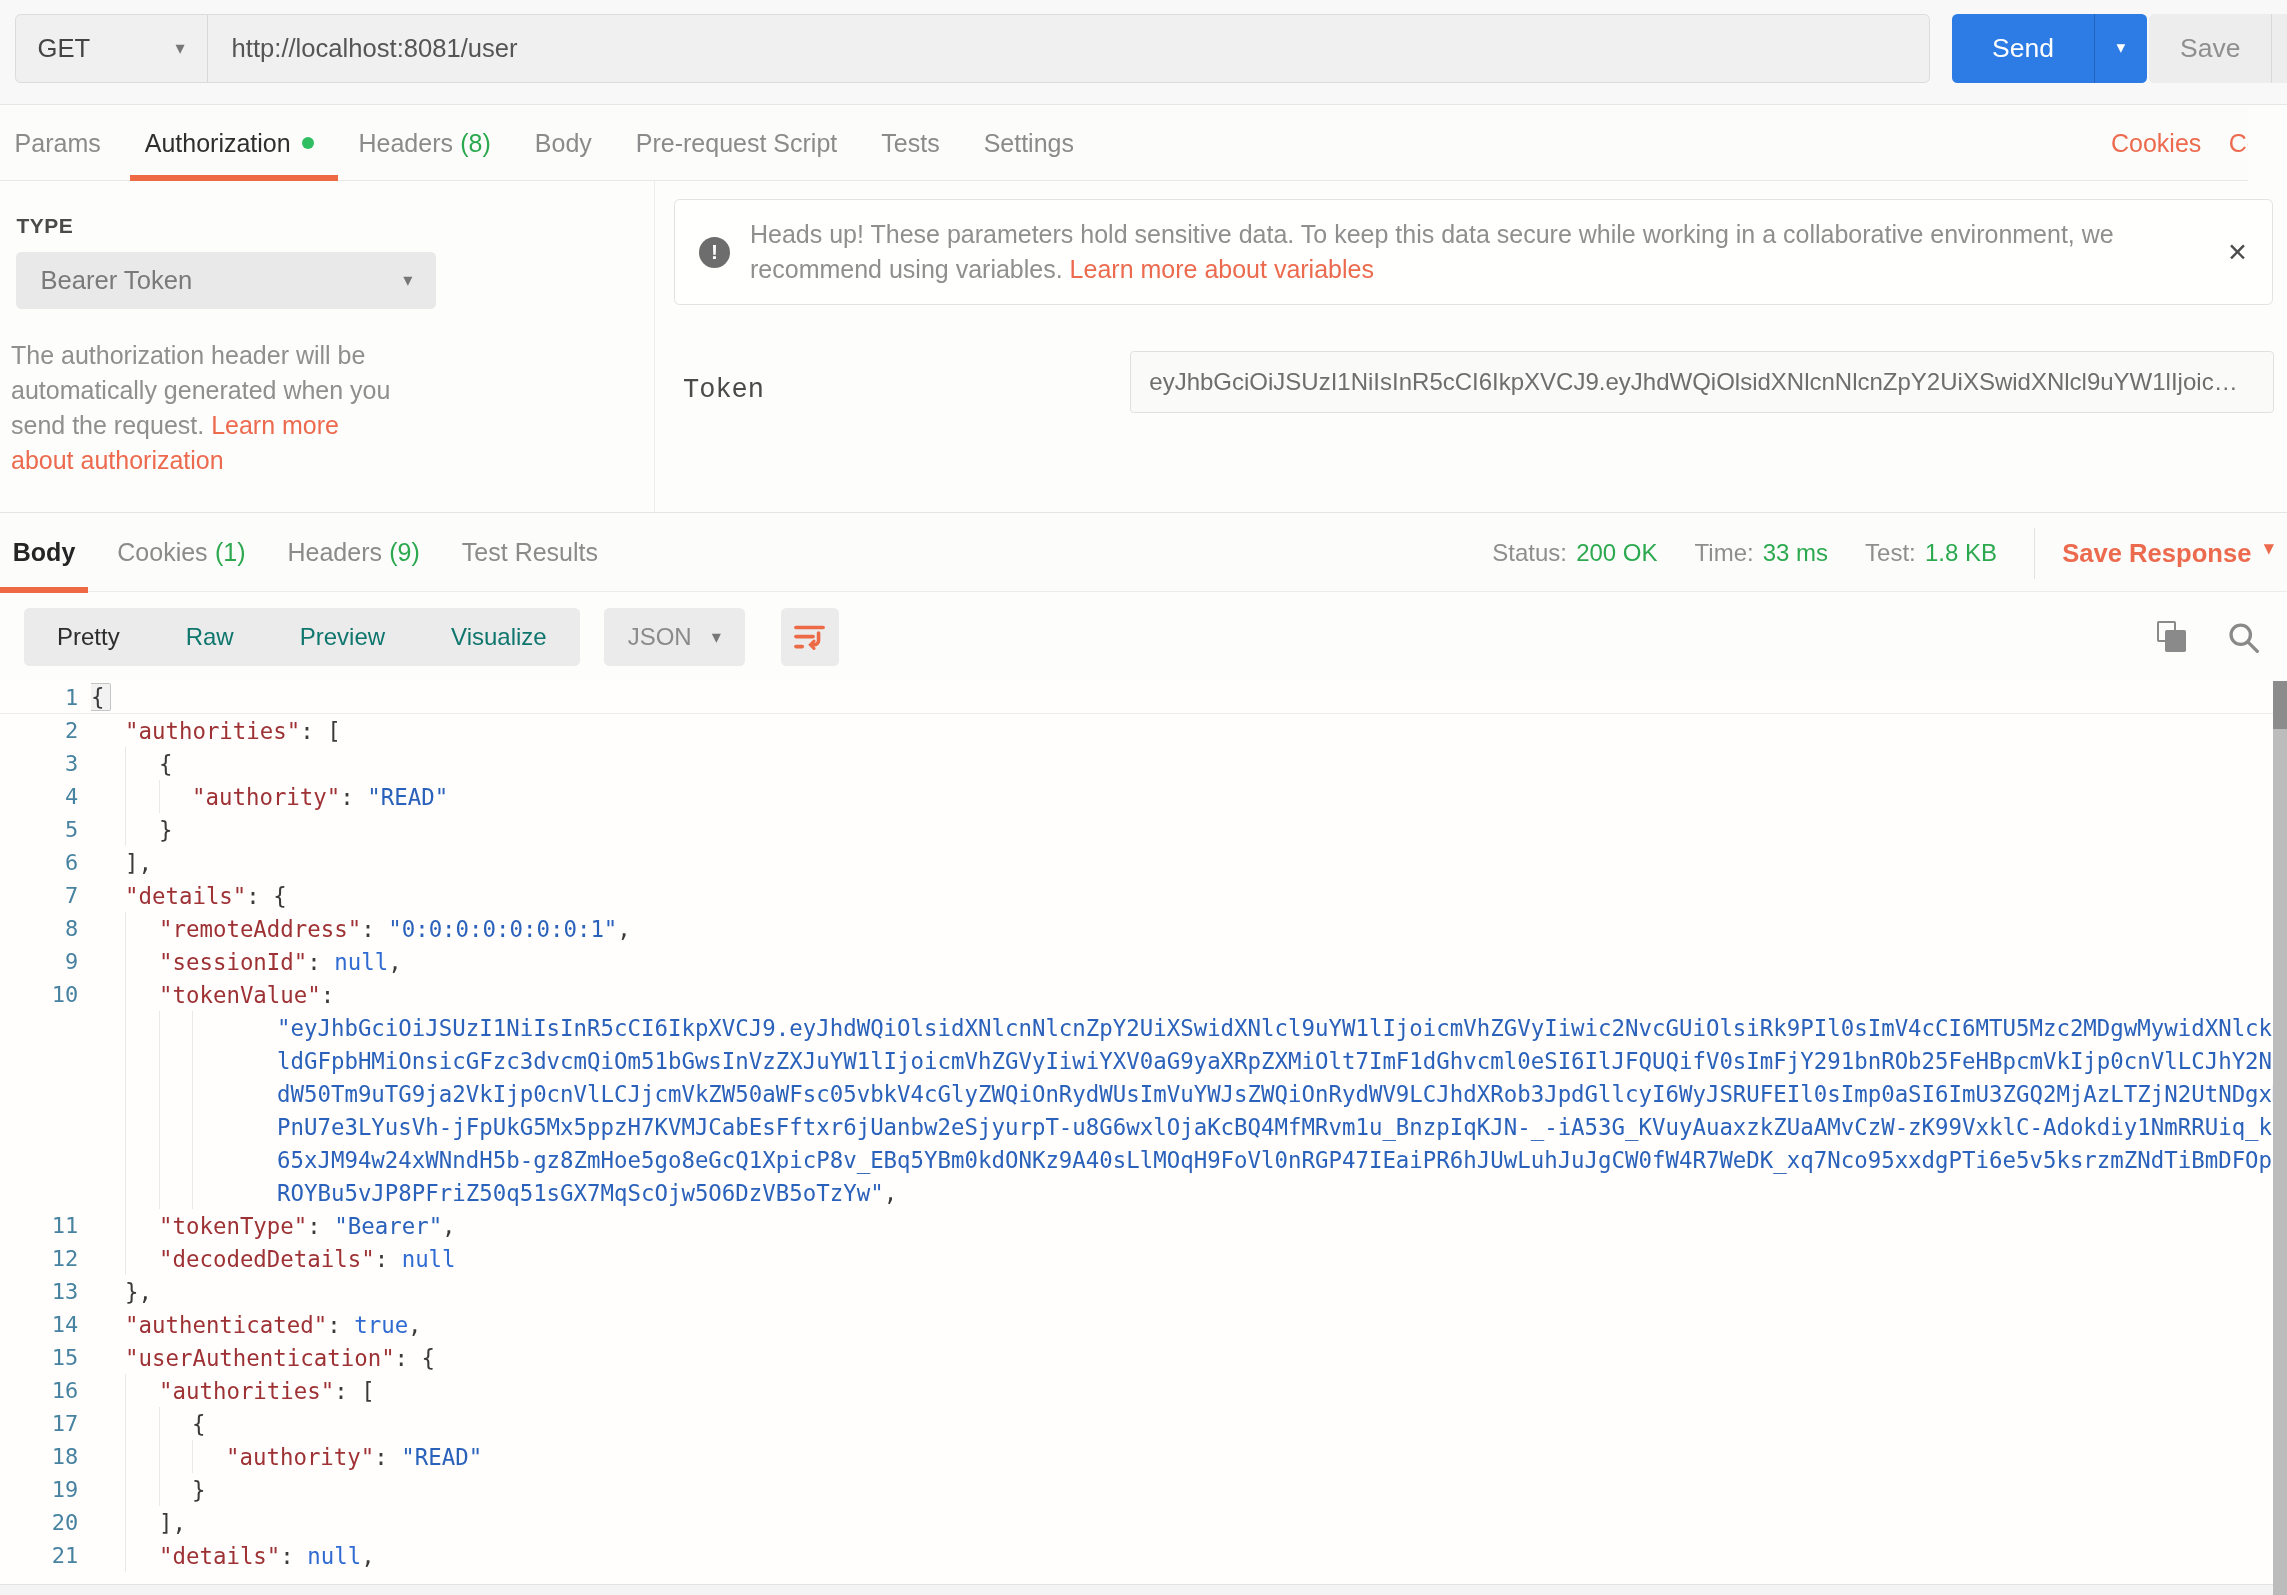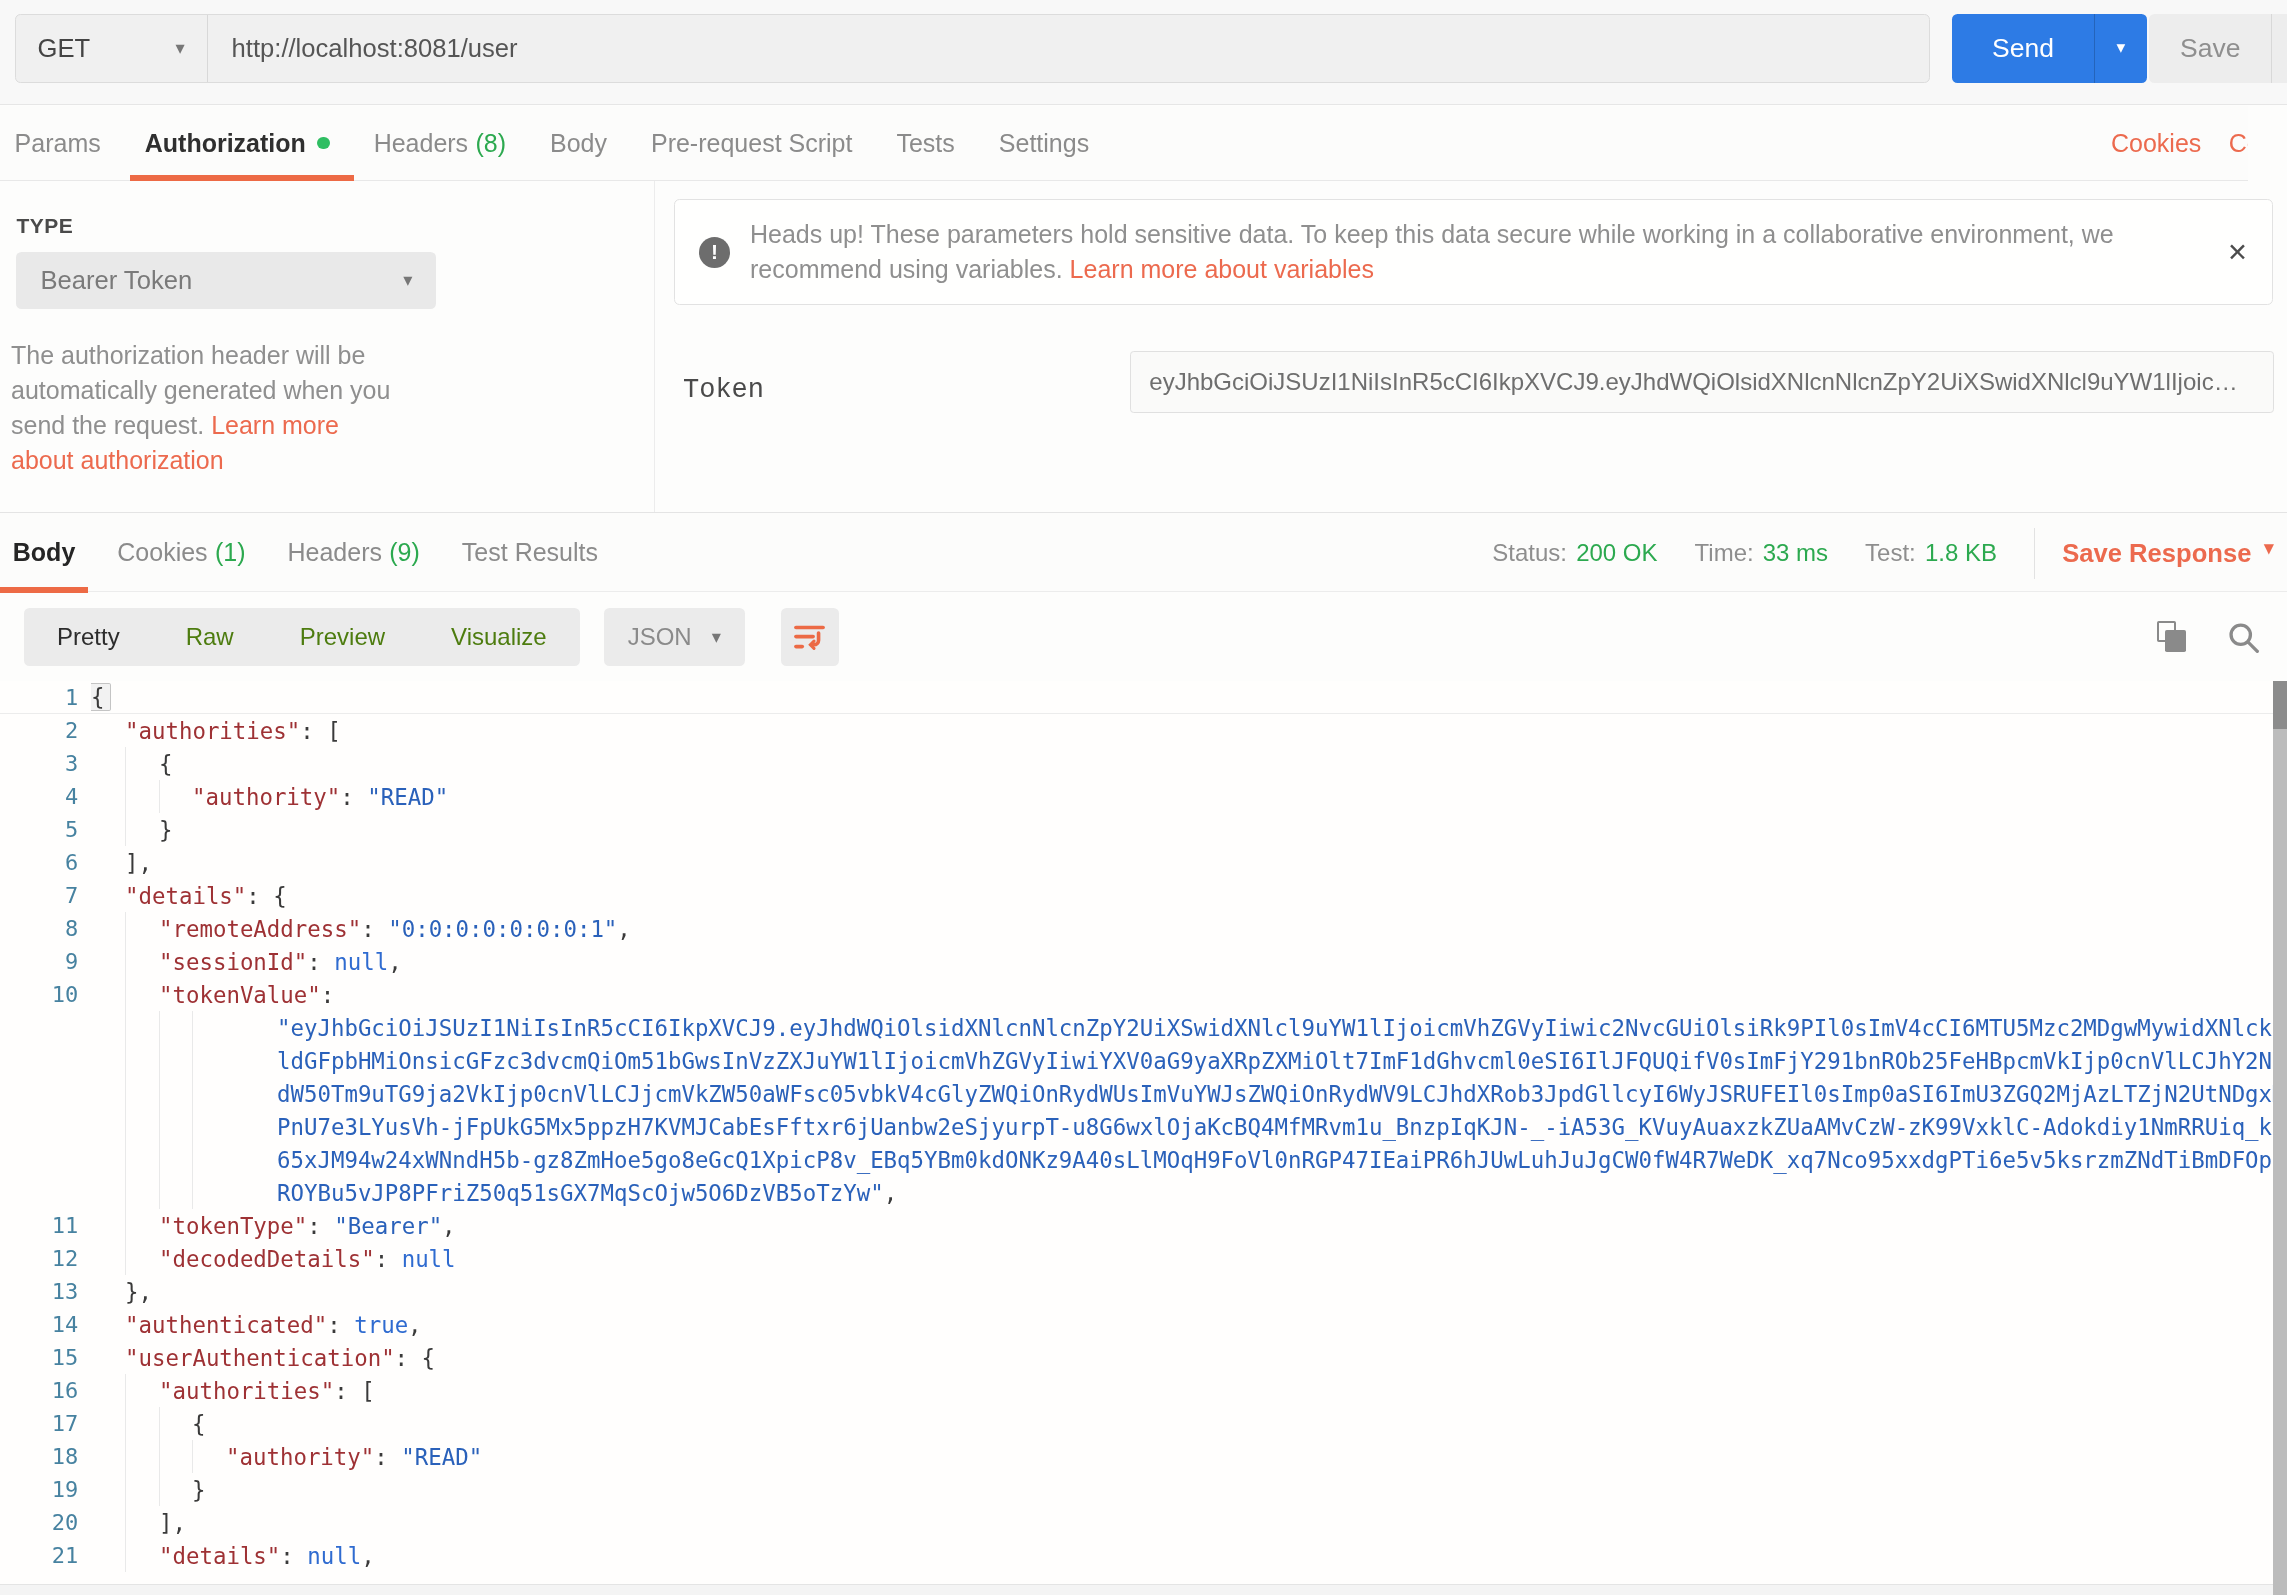--- a/index.html
+++ b/index.html
@@ -22,21 +22,21 @@
   .btn-send .main{padding:0 40px;display:flex;align-items:center;font-size:26.5px;}
   .btn-send .arrow{width:53px;display:flex;align-items:center;justify-content:center;border-left:0.9px solid rgba(0,0,0,.18);}
   .btn-send .arrow .chev{color:#fff;font-size:17.4px;}
   .btn-save{position:absolute;left:2149px;top:13.7px;height:69px;display:flex;background:#ededed;border-radius:5.5px;color:#8f8f8f;overflow:hidden;}
   .btn-save .main{padding:0 31px;display:flex;align-items:center;font-size:26.5px;}
   .btn-save .arrow{width:49px;display:flex;align-items:center;justify-content:center;border-left:0.9px solid #d8d8d8;}
 
   
   .reqtabs{position:absolute;left:0;top:106px;width:2248px;height:75px;background:#fcfcfb;border-bottom:0.9px solid #e8e8e8;display:flex;align-items:center;padding-left:14.6px;}
   .reqtabs .tab{position:relative;height:75px;display:flex;align-items:center;margin-right:44px;font-size:25px;color:var(--gray);cursor:pointer;white-space:nowrap;}
-  .reqtabs .tab.active{color:#2f2f2f;font-weight:bold;}
+  .reqtabs .tab.active{color:#2f2f2f;}
   .reqtabs .tab.active .under{position:absolute;left:-14.6px;right:-24px;bottom:-0.9px;height:6.4px;background:var(--orange);}
   .dot{display:inline-block;width:12.8px;height:12.8px;border-radius:50%;background:var(--dot);margin-left:11px;}
   .cnt{color:var(--green);margin-left:7.3px;}
   .tabs-right{position:absolute;right:0;top:0;height:75px;width:137px;overflow:hidden;display:flex;align-items:center;gap:27.4px;font-size:25px;color:var(--olink);}
   .tabs-right span{white-space:nowrap;cursor:pointer;}
 
   
   .authpanel{position:absolute;left:0;top:181px;width:2288px;height:331px;background:#fdfdfc;}
   .auth-left{position:absolute;left:0;top:0;width:655px;height:331px;border-right:0.9px solid #ececec;}
   .type-label{position:absolute;left:16.4px;top:33px;font-size:21px;font-weight:600;color:#4a4a4a;letter-spacing:0.5px;}
@@ -59,21 +59,21 @@
   .meta-pair{display:flex;font-size:24px;margin-right:37px;white-space:nowrap;}
   .meta-pair .lbl{color:#8e8e8e;margin-right:9.1px;}
   .meta-pair .val{color:var(--green);}
   .vdiv{width:0.9px;height:51px;background:#e2e2e2;margin-right:27.4px;}
   .saveresp{display:flex;align-items:flex-start;font-size:25.6px;font-weight:600;color:var(--olink);cursor:pointer;white-space:nowrap;}
   .saveresp .chev{color:var(--olink);margin-left:12.8px;}
 
   
   .toolbar{position:absolute;left:0;top:593px;width:2288px;height:88px;background:#fdfdfc;display:flex;align-items:center;padding-left:24px;}
   .seg{height:58px;background:#ebebeb;border-radius:5.5px;display:flex;align-items:center;margin-right:24px;}
-  .seg .vtab{padding:0 33px;font-size:24px;color:#4d7c0f;cursor:pointer;white-space:nowrap;}
+  .seg .vtab{padding:0 33px;font-size:24px;color:#0f766e;cursor:pointer;white-space:nowrap;}
   .seg .vtab.active{color:#2c2c2c;}
   .fmt{height:58px;background:#ebebeb;border-radius:5.5px;display:flex;align-items:center;padding:0 24px;font-size:24px;color:#8a8a8a;cursor:pointer;margin-right:36px;}
   .fmt .chev{margin-left:20px;}
   .wrapbtn{width:58px;height:58px;background:#ebebeb;border-radius:5.5px;display:flex;align-items:center;justify-content:center;cursor:pointer;}
   .tool-right{position:absolute;right:27.4px;top:0;height:88px;display:flex;align-items:center;gap:38px;}
   .copyic{position:relative;width:31px;height:33px;cursor:pointer;}
   .copyic .back{position:absolute;left:0;top:0;width:19px;height:21px;border:2.7px solid #8a8a8a;border-radius:1.8px;background:#fdfdfc;}
   .copyic .front{position:absolute;left:8.2px;top:9.1px;width:21px;height:22px;background:#8a8a8a;border-radius:1.8px;}
   .searchic{cursor:pointer;display:flex;}
 

